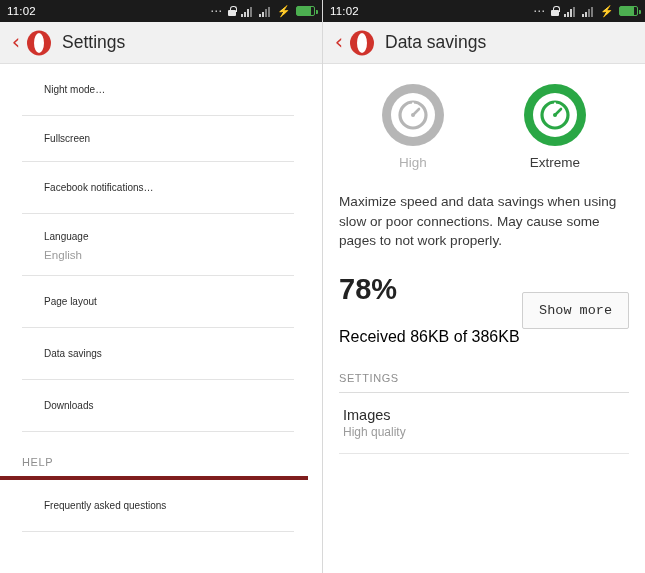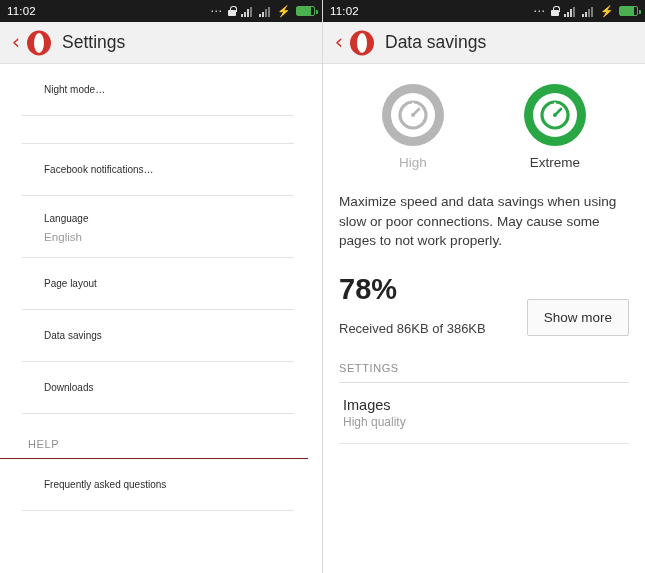--- a/index.html
+++ b/index.html
@@ -107,23 +107,23 @@
     line-height: 18px;
   }
   .list-item .sub {
     font-size: 11.6px;
     color: #9b9b9b;
     margin-top: 2px;
     line-height: 14px;
   }
   .list-divider-wrap { padding: 0 14px 0 22px; }
   .section-head {
-    padding: 20px 0 6px 28px;
+    padding: 20px 0 6px 22px;
     margin-right: 14px;
-    border-bottom: 1px solid #7f1d1d;
+    border-bottom: 4px solid #7f1d1d;
   }
   .section-head .t {
     font-size: 11px;
     color: #8e8e8e;
     letter-spacing: 0.6px;
   }
   .item-tall { padding-top: 17px; padding-bottom: 16px; }
 
   
   .right-body { padding: 0 16px; }
@@ -157,44 +157,45 @@
   .mode.extreme .mlbl { color: #3b3b3b; }
 
   .desc {
     margin-top: 22px;
     font-size: 13.6px;
     color: #3a3a3a;
     line-height: 19.5px;
   }
   .stats-row {
     display: flex;
-    align-items: flex-end;
+    align-items: center;
     justify-content: space-between;
     margin-top: 22px;
   }
   .pct {
     font-size: 29px;
     font-weight: bold;
     color: #222;
     line-height: 32px;
   }
   .received {
-    font-size: 13px;
-    color: #404040;
-    margin-top: 16px;
+    font-size: 16px;
+    color: #000000;
+    margin-top: 23px;
   }
   .show-more {
     background: #fafafa;
     border: 1px solid #cfcfcf;
     border-radius: 2px;
     padding: 10px 16px;
     font-size: 13.5px;
     color: #2f2f2f;
     cursor: pointer;
     margin-top: 2px;
+    font-family: Liberation Mono, monospace;
   }
   .settings-head {
     margin-top: 22px;
     padding-bottom: 6px;
     border-bottom: 1px solid #dcdcdc;
   }
   .settings-head .t {
     font-size: 11px;
     color: #8e8e8e;
     letter-spacing: 0.6px;
@@ -266,20 +267,21 @@
       <span class="title">Settings</span>
     </div>
 
     <div class="list">
 
       <div class="list-divider-wrap">
         <div class="list-item item-tall">
           <div class="lbl">Night mode…</div>
         </div>
         <div class="list-item">
+          <div class="lbl">Fullscreen</div>
         </div>
         <div class="list-item item-tall">
           <div class="lbl">Facebook notifications…</div>
         </div>
         <div class="list-item">
           <div class="lbl">Language</div>
           <div class="sub">English</div>
         </div>
         <div class="list-item item-tall">
           <div class="lbl">Page layout</div>

